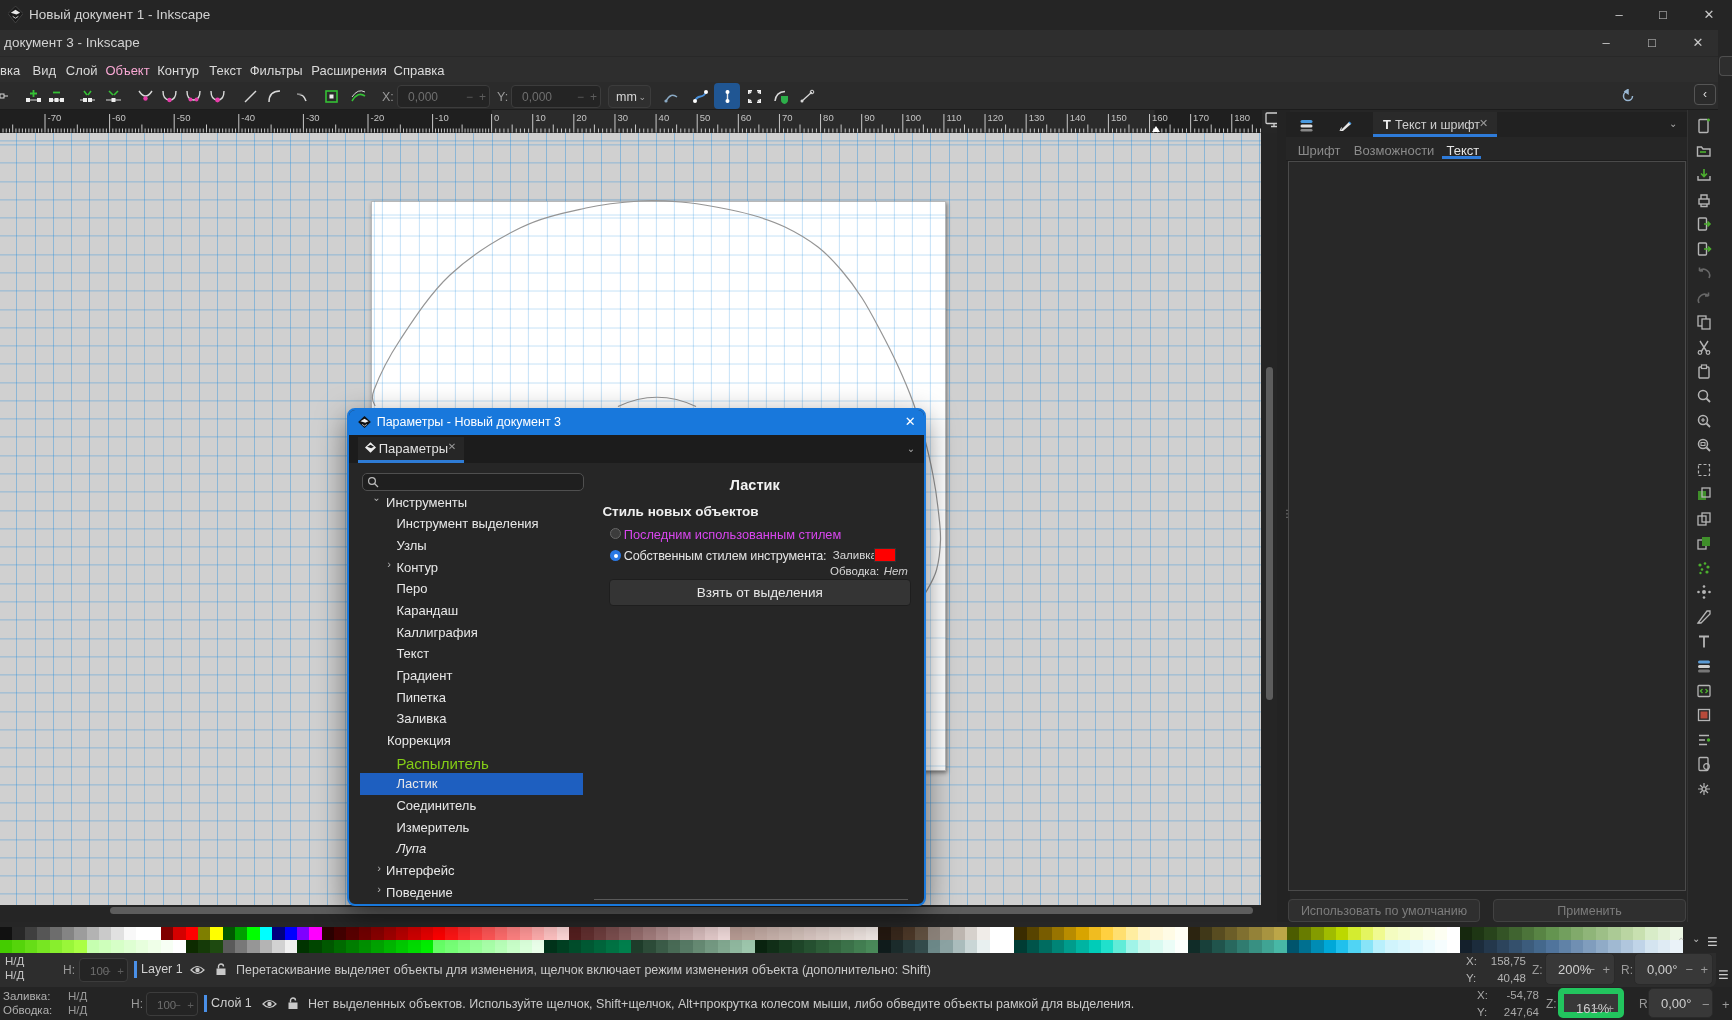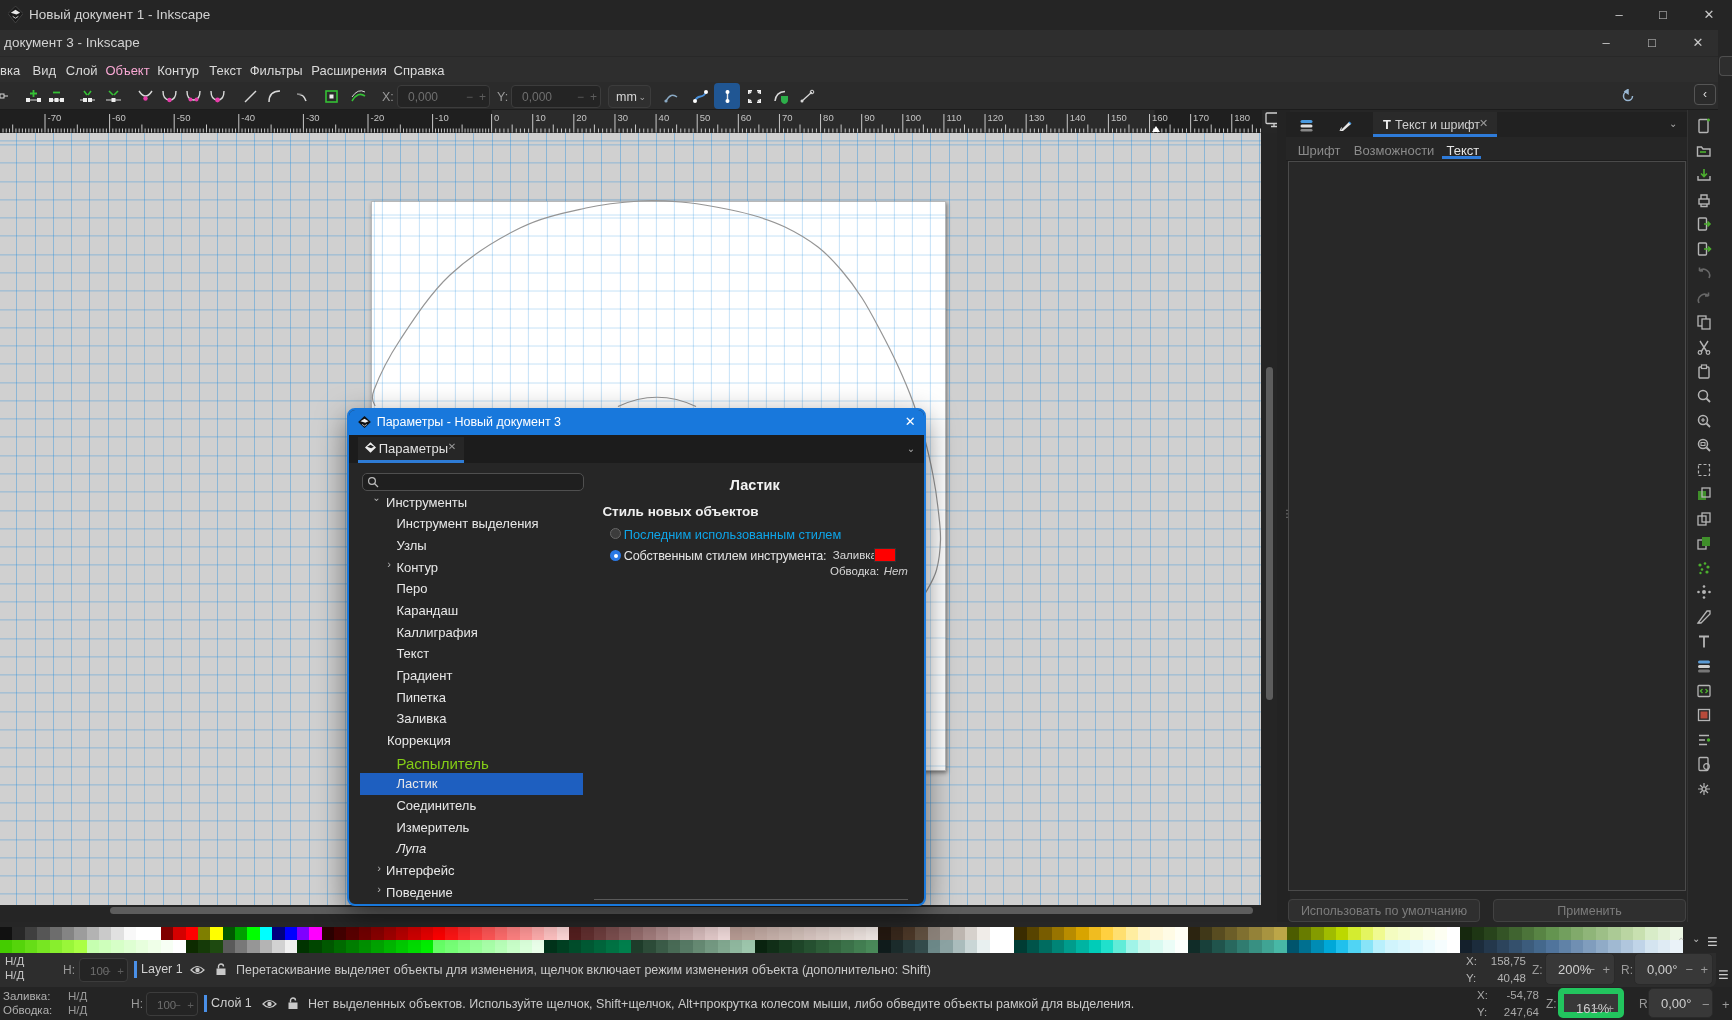--- a/index.html
+++ b/index.html
@@ -1069,21 +1069,22 @@
       <span style="position:absolute;left:17px;top:2px;color:#b5b5b5;font-size:11px">›</span>
       <span style="position:absolute;left:25.9px;top:3.4px;font-size:13px;color:#e8e8e8;white-space:nowrap">Интерфейс</span>
     </div>
     <div style="position:absolute;left:11.5px;top:471.7px;width:222.4px;height:21.67px;">
       <span style="position:absolute;left:17px;top:2px;color:#b5b5b5;font-size:11px">›</span>
       <span style="position:absolute;left:25.9px;top:3.4px;font-size:13px;color:#e8e8e8;white-space:nowrap">Поведение</span>
     </div>
     <div class="abs" style="left:351px;top:67px;width:110px;font-size:14.5px;font-weight:bold;color:#f2f2f2;text-align:center">Ластик</div>
     <div class="abs" style="left:253.7px;top:94px;font-size:13.5px;font-weight:bold;color:#f0f0f0">Стиль новых объектов</div>
     <div class="abs" style="left:261.5px;top:118.4px;width:11px;height:11px;border-radius:50%;background:#3c3c3c;border:1px solid #666"></div>
-    <div class="abs" style="left:275px;top:117px;font-size:12.8px;color:#0ea5e9">Последним использованным стилем</div>
+    <div class="abs" style="left:275px;top:117px;font-size:12.8px;color:#d946ef">Последним использованным стилем</div>
     <div class="abs" style="left:261.5px;top:140.6px;width:11px;height:11px;border-radius:50%;background:#2a78e4"></div>
     <div class="abs" style="left:265px;top:144.1px;width:4px;height:4px;border-radius:50%;background:#fff"></div>
     <div class="abs" style="left:275px;top:139.5px;font-size:12.6px;color:#e4e4e4;letter-spacing:-0.15px">Собственным стилем инструмента:</div>
     <div class="abs" style="left:484px;top:139px;font-size:11.5px;color:#d8d8d8">Заливка:</div>
     <div class="abs" style="left:525.3px;top:138px;width:22px;height:14px;background:#f00;border:1px solid #333"></div>
     <div class="abs" style="left:481.3px;top:155px;font-size:11.5px;color:#d8d8d8">Обводка:</div>
     <div class="abs" style="left:535px;top:155px;font-size:11.5px;font-style:italic;color:#cfcfcf">Нет</div>
+    <div class="abs" style="left:259.9px;top:169.8px;width:302.4px;height:27px;background:#343434;border:1px solid #1e1e1e;border-radius:4px;color:#e8e8e8;font-size:13.5px;text-align:center;line-height:26px">Взять от выделения</div>
     <div class="abs" style="left:245px;top:489px;width:314px;height:1px;background:#5a5a5a"></div>
   </div>
 </body></html>

